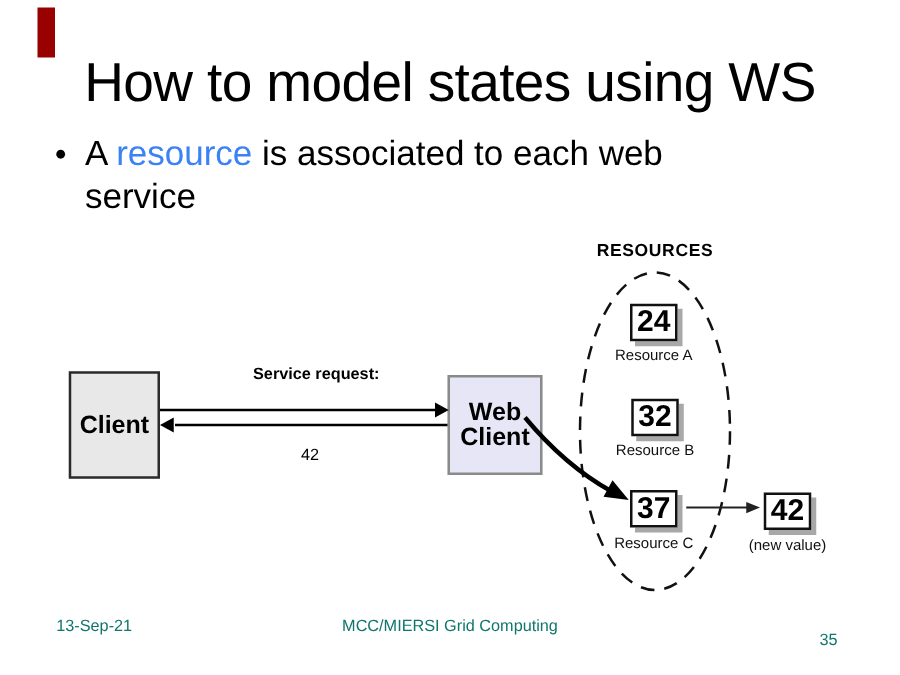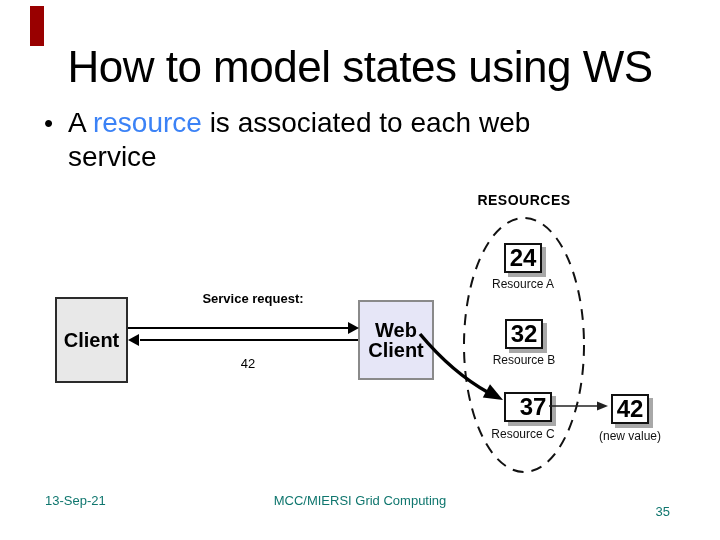--- a/index.html
+++ b/index.html
@@ -71,21 +71,21 @@
   }
 
   .res-box {
     position:absolute; width:34px; height:26px; box-sizing:content-box;
     background:#fff; border:2px solid #111; box-shadow:4px 4px 0 #a8a8a8;
     display:flex; align-items:center; justify-content:center;
     font-size:24px; font-weight:bold; line-height:1;
   }
   .res-box-24 { left:504px; top:243px; }
   .res-box-32 { left:505px; top:319px; }
-  .res-box-37 { left:504px; top:392px;padding-left:10px; }
+  .res-box-37 { left:504px; top:392px; }
   .res-box-42 { left:611px; top:394px; }
 
   .res-label { position:absolute; width:80px; text-align:center; font-size:12px; color:#111; }
   .res-label-a { left:483px; top:277px; }
   .res-label-b { left:484px; top:353px; }
   .res-label-c { left:483px; top:427px; }
   .res-label-new { left:590px; top:429px; }
 
   .overlay-svg { position:absolute; left:0; top:0; width:720px; height:540px; pointer-events:none; }
 

